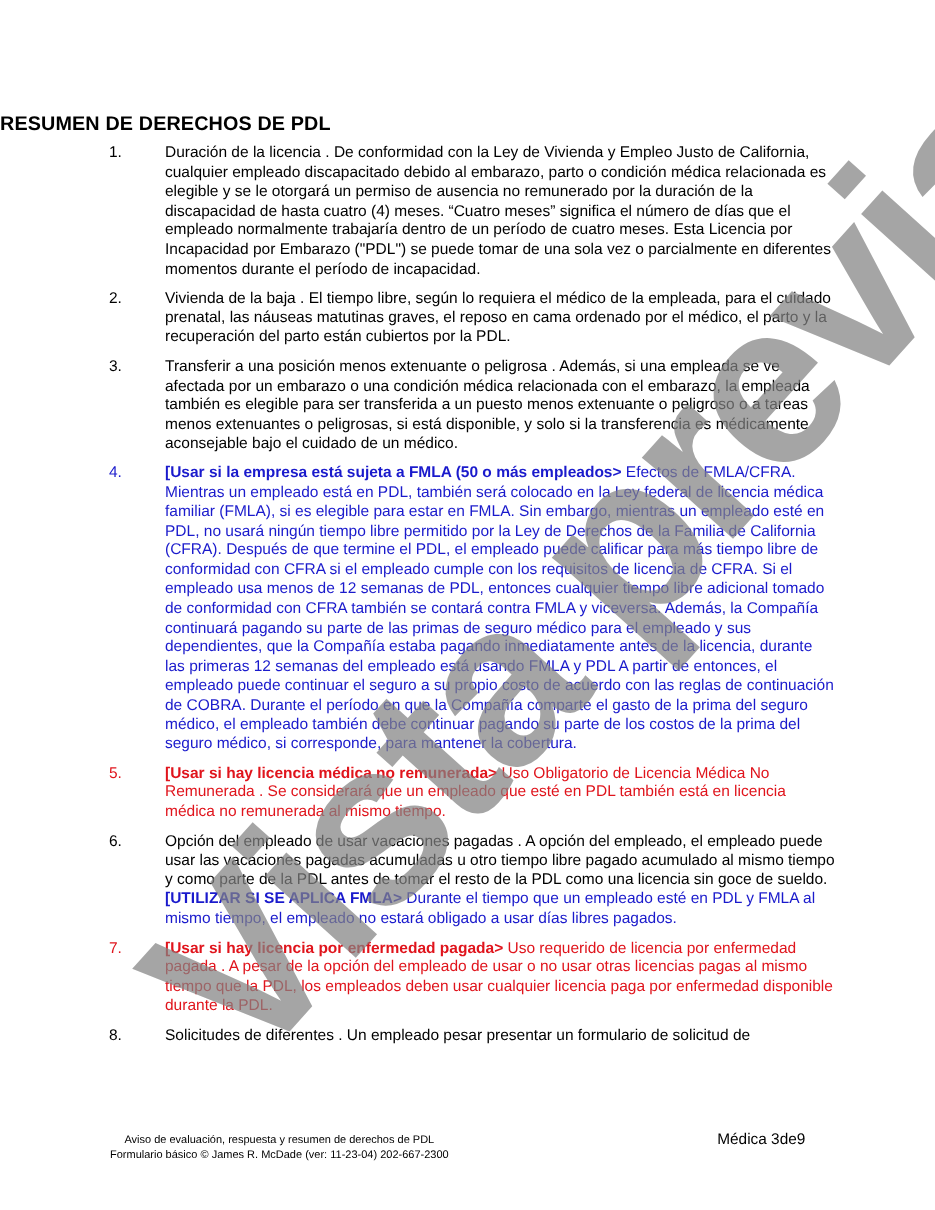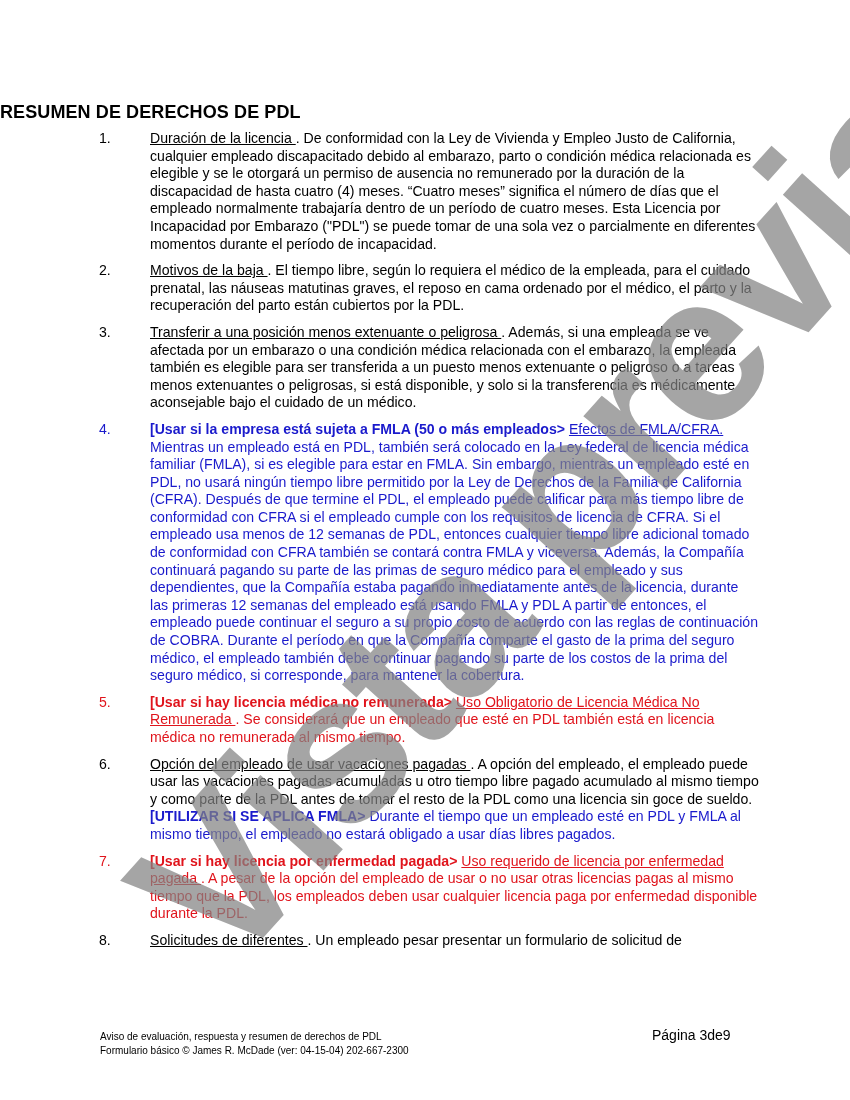--- a/index.html
+++ b/index.html
@@ -9,38 +9,38 @@
   }
   .page { position: absolute; left: 0; top: 0; width: 850px; height: 1100px; }
   .title {
     position: absolute; top: 102px; left: 0; width: 850px; text-align: left;
     font-weight: bold; font-size: 18px; letter-spacing: 0.1px;
   }
   .items { position: absolute; top: 130px; left: 99px; width: 660px; }
   .item { display: flex; font-size: 14.1px; line-height: 17.6px; margin-bottom: 9px; }
   .num { width: 51px; flex: 0 0 51px; }
   .body { flex: 1; }
-  .u { text-decoration: underline; }
+  .u { }
   .b { font-weight: bold; }
   .blue { color: #1a1acc; }
   .red { color: #e0141c; }
   .black { color: #000; }
 
   .watermark {
     position: absolute; left: 20px; top: 520px;
     font-family: "Liberation Sans", sans-serif; font-weight: bold;
     font-size: 210px; color: rgba(130,130,130,0.72); letter-spacing: -6px;
     transform: rotate(-48deg); transform-origin: 0 0;
     white-space: nowrap; pointer-events: none;
     line-height: 1; top: 860px; left: 95px;
   }
 
   .footer-left {
     position: absolute; left: 100px; top: 1030px;
-    font-size: 10px; line-height: 14px; color: #000;
+    font-size: 10px; line-height: 14px; color: #000; text-align: center;
   }
   .page-num { position: absolute; left: 652px; top: 1027px; font-size: 14px; }
   .logo { position: absolute; left: 703px; top: 1024px; width: 120px; height: 44px; }
   .logo-main {
     font-family: "Liberation Serif", serif; font-size: 25px; color: #a3191f;
     letter-spacing: 0.5px; line-height: 26px; position: absolute; left: 0; top: 0;
   }
   .logo-tm { position: absolute; left: 113px; top: 0px; font-size: 5px; color: #555; }
   .logo-wing { position: absolute; left: 20px; top: 28px; width: 75px; height: 6px; }
   .logo-url {
@@ -57,21 +57,21 @@
 
   <div class="items">
 
     <div class="item black">
       <div class="num">1.</div>
       <div class="body"><span class="u">Duración de la licencia </span><span>. De conformidad con la Ley de Vivienda y Empleo Justo de California, cualquier empleado discapacitado debido al embarazo, parto o condición médica relacionada es elegible y se le otorgará un permiso de ausencia no remunerado por la duración de la discapacidad de hasta cuatro (4) meses. “Cuatro meses” significa el número de días que el empleado normalmente trabajaría dentro de un período de cuatro meses. Esta Licencia por Incapacidad por Embarazo ("PDL") se puede tomar de una sola vez o parcialmente en diferentes momentos durante el período de incapacidad.</span></div>
     </div>
 
     <div class="item black">
       <div class="num">2.</div>
-      <div class="body"><span class="u">Motivos de la baja </span><span>. El tiempo libre, según lo requiera el médico de la empleada, para el cuidado prenatal, las náuseas matutinas graves, el reposo en cama ordenado por el médico, el parto y la recuperación del parto están cubiertos por la PDL.</span></div>
+      <div class="body"><span class="u">Vivienda de la baja </span><span>. El tiempo libre, según lo requiera el médico de la empleada, para el cuidado prenatal, las náuseas matutinas graves, el reposo en cama ordenado por el médico, el parto y la recuperación del parto están cubiertos por la PDL.</span></div>
     </div>
 
     <div class="item black">
       <div class="num">3.</div>
       <div class="body"><span class="u">Transferir a una posición menos extenuante o peligrosa </span><span>. Además, si una empleada se ve afectada por un embarazo o una condición médica relacionada con el embarazo, la empleada también es elegible para ser transferida a un puesto menos extenuante o peligroso o a tareas menos extenuantes o peligrosas, si está disponible, y solo si la transferencia es médicamente aconsejable bajo el cuidado de un médico.</span></div>
     </div>
 
     <div class="item blue">
       <div class="num">4.</div>
       <div class="body"><span class="b">[Usar si la empresa está sujeta a FMLA (50 o más empleados&gt; </span><span class="u">Efectos de FMLA/CFRA. </span><span>Mientras un empleado está en PDL, también será colocado en la Ley federal de licencia médica familiar (FMLA), si es elegible para estar en FMLA. Sin embargo, mientras un empleado esté en PDL, no usará ningún tiempo libre permitido por la Ley de Derechos de la Familia de California (CFRA). Después de que termine el PDL, el empleado puede calificar para más tiempo libre de conformidad con CFRA si el empleado cumple con los requisitos de licencia de CFRA. Si el empleado usa menos de 12 semanas de PDL, entonces cualquier tiempo libre adicional tomado de conformidad con CFRA también se contará contra FMLA y viceversa. Además, la Compañía continuará pagando su parte de las primas de seguro médico para el empleado y sus dependientes, que la Compañía estaba pagando inmediatamente antes de la licencia, durante las primeras 12 semanas del empleado está usando FMLA y PDL A partir de entonces, el empleado puede continuar el seguro a su propio costo de acuerdo con las reglas de continuación de COBRA. Durante el período en que la Compañía comparte el gasto de la prima del seguro médico, el empleado también debe continuar pagando su parte de los costos de la prima del seguro médico, si corresponde, para mantener la cobertura.</span></div>
@@ -96,19 +96,19 @@
       <div class="num">8.</div>
       <div class="body"><span class="u">Solicitudes de diferentes </span><span>. Un empleado pesar presentar un formulario de solicitud de</span></div>
     </div>
 
   </div>
 
   <div class="watermark">Vista previa</div>
 
   <div class="footer-left">
     <div>Aviso de evaluación, respuesta y resumen de derechos de PDL</div>
-    <div>Formulario básico © James R. McDade (ver: 04-15-04) 202-667-2300</div>
+    <div>Formulario básico © James R. McDade (ver: 11-23-04) 202-667-2300</div>
   </div>
 
 
-  <div class="page-num">Página 3de9</div>
+  <div class="page-num">Médica 3de9</div>
 
 </div>
 
 </body></html>

